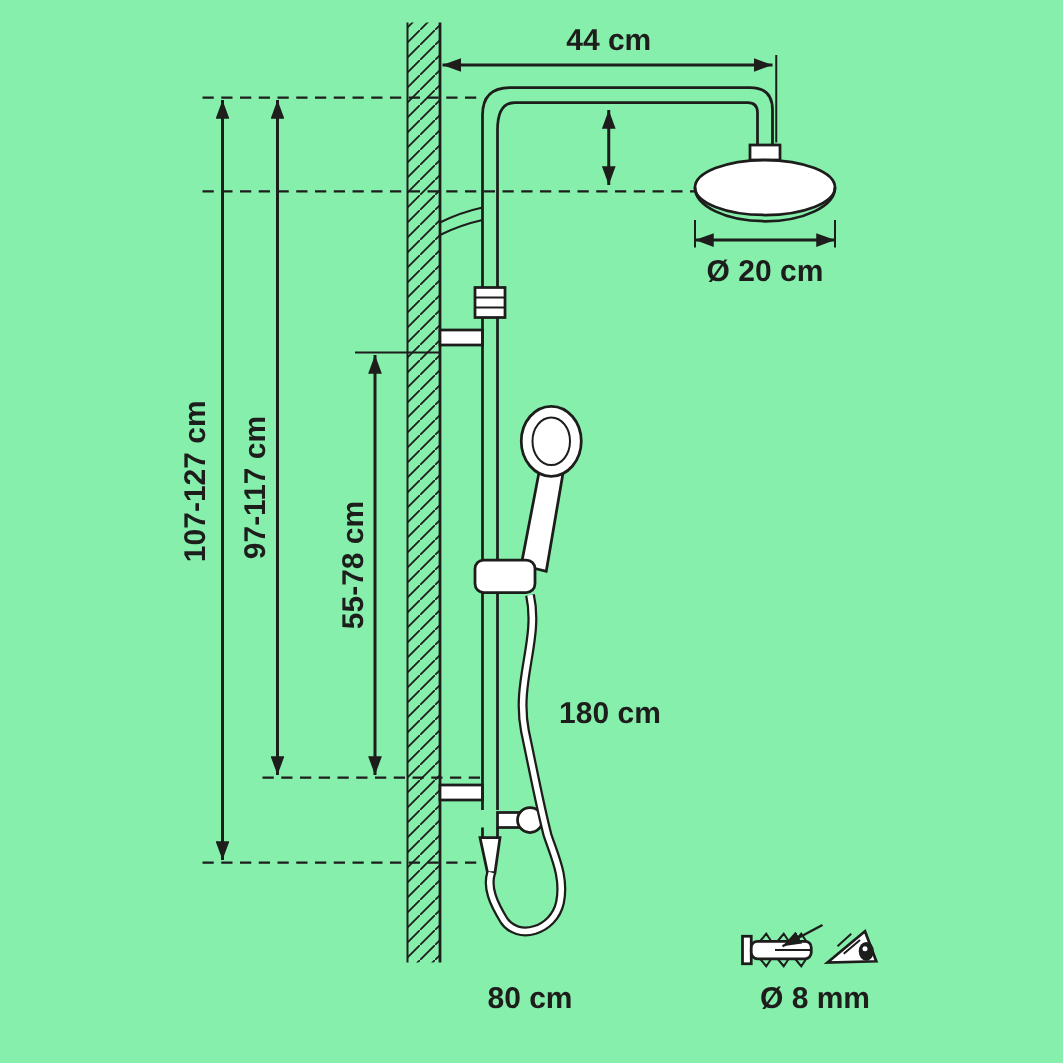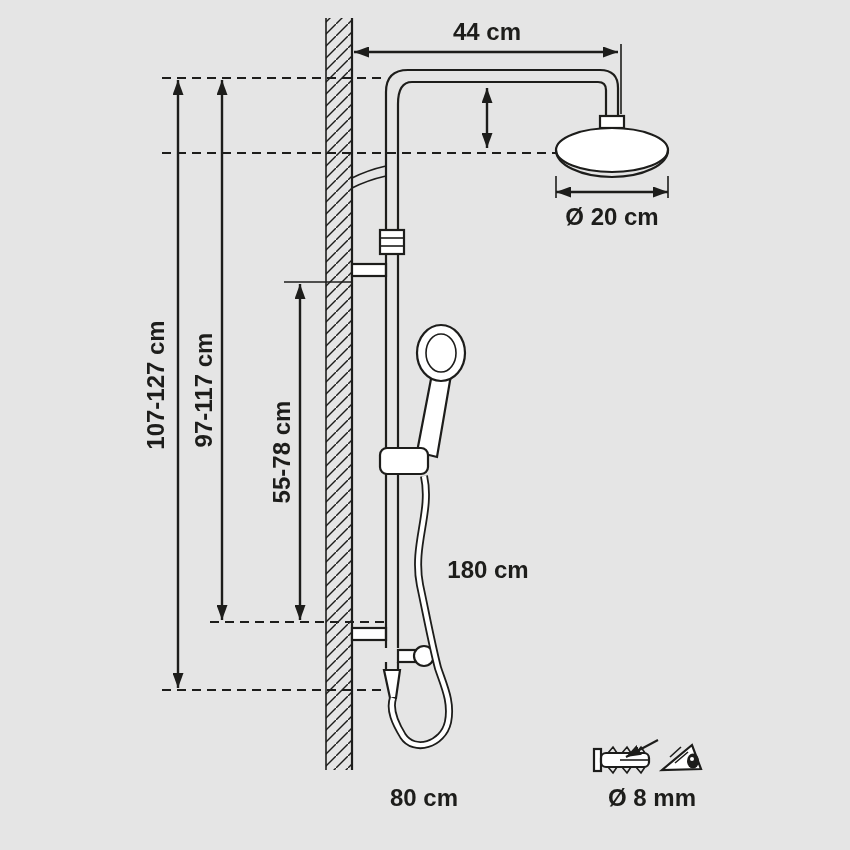--- a/index.html
+++ b/index.html
@@ -1,16 +1,16 @@
 <!DOCTYPE html>
 <html><head>
 <meta charset="utf-8">
 <style>
   html,body{margin:0;padding:0;background:#ffffff;}
-  .canvas{position:relative;width:850px;height:850px;background:#e5e5e5;overflow:hidden;}
+  .canvas{position:relative;width:850px;height:850px;background:#86efac;overflow:hidden;}
   svg{display:block;}
   svg text{font-family:"Liberation Sans","DejaVu Sans",sans-serif;font-weight:700;font-size:24px;fill:#1d1d1b;}
   .s{stroke:#1d1d1b;fill:none;stroke-width:2.2;}
   .sw{stroke:#1d1d1b;fill:#ffffff;stroke-width:2.2;}
   .dash{stroke:#1d1d1b;fill:none;stroke-width:1.8;stroke-dasharray:9 6;}
   .thin{stroke:#1d1d1b;fill:none;stroke-width:1.6;}
   .dim{stroke:#1d1d1b;fill:none;stroke-width:2.4;}
   .mid{text-anchor:middle;}
 </style>
 </head>

